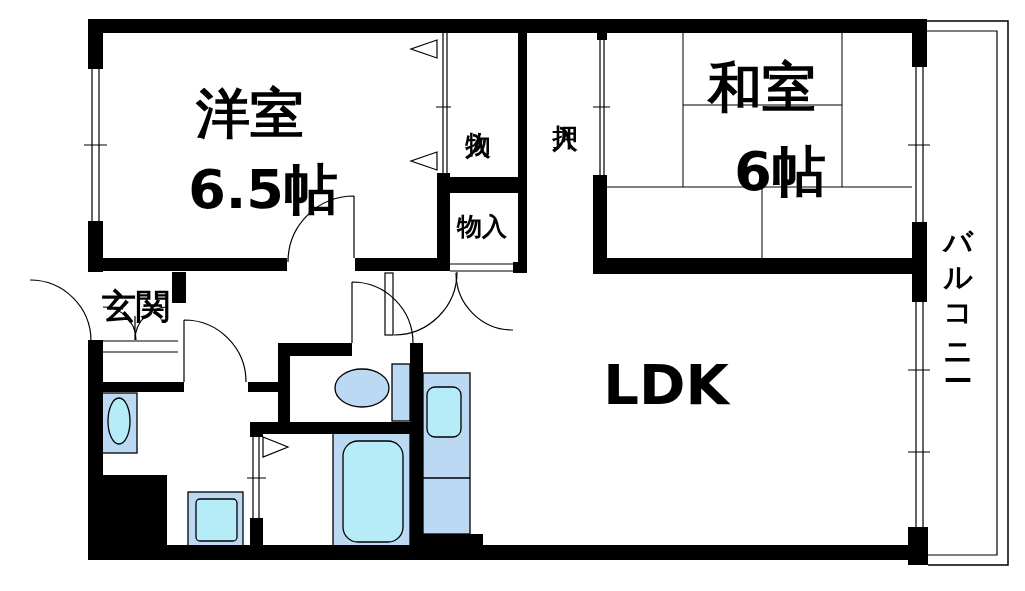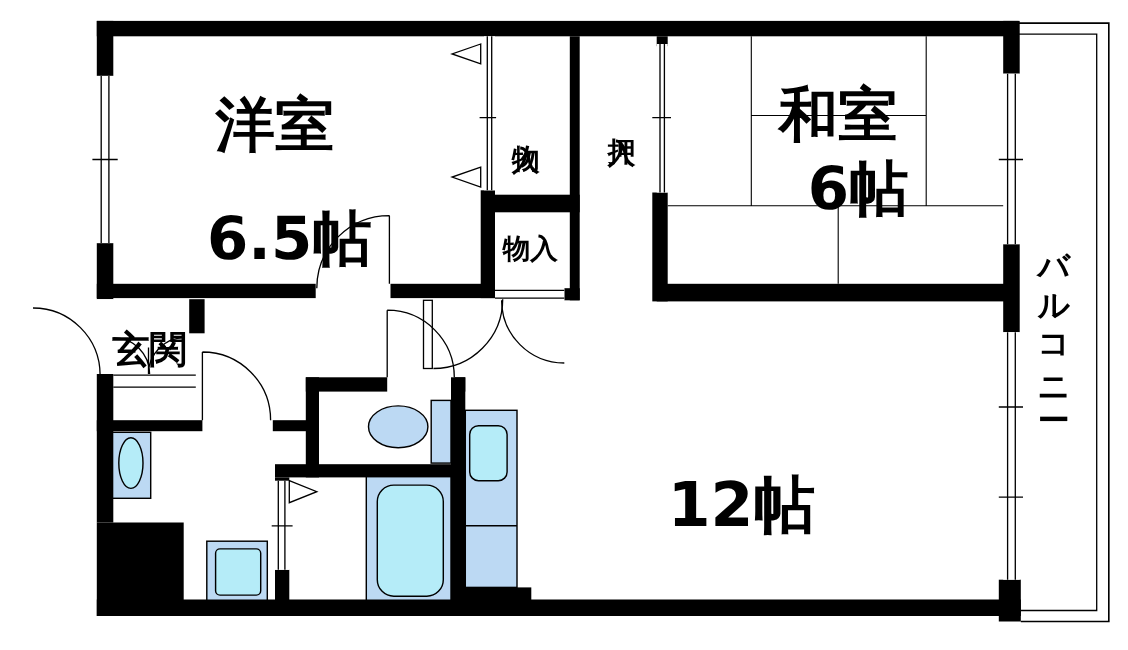--- a/index.html
+++ b/index.html
@@ -5,21 +5,21 @@
   html,body{margin:0;padding:0;background:#fff;}
   #stage{position:relative;width:1025px;height:591px;background:#fff;overflow:hidden;
          font-family:"DejaVu Sans","Liberation Sans",sans-serif;}
   #plan-svg{position:absolute;left:0;top:0;}
   .lbl{position:absolute;font-weight:bold;color:#000;white-space:nowrap;
        transform:translate(-50%,-50%);line-height:1;}
   .vert{writing-mode:vertical-rl;}
   .fs54{font-size:54px;}
   .fs56{font-size:56px;}
   .fs36{font-size:25px;}
-  .fs34{font-size:34px;margin-top:12px;}
+  .fs34{font-size:34px;}
   .fs29{font-size:29px;letter-spacing:6px;}
 </style>
 </head>
 <body>
 
 <div id="stage">
 <svg id="plan-svg" width="1025" height="591" viewBox="0 0 1025 591">
 
   <g stroke="#000" stroke-width="1.3">
     <rect x="102" y="393" width="35" height="60" fill="#bcd9f3"></rect>
@@ -102,28 +102,28 @@
 
   <path d="M683 33 V187 M842 33 V187 M683 105 H842 M607 187 H912 M762 187 V258" stroke="#000" stroke-width="1" fill="none"></path>
 
   <g stroke="#000" stroke-width="1.5" fill="none">
     <path d="M926 21 H1008 V565 H928"></path>
     <path d="M926 31 H997 V555 H928" stroke-width="1.2"></path>
   </g>
 </svg>
 
   <div class="lbl fs54" style="left:250px;top:114px;">洋室</div>
-  <div class="lbl fs54" style="left:263px;top:190px;margin-top:27px;">6.5帖</div>
+  <div class="lbl fs54" style="left:263px;top:190px;">6.5帖</div>
 
   <div class="lbl fs36 vert" style="left:478px;top:112px;">物入</div>
   <div class="lbl fs36 vert" style="left:565px;top:105px;">押入</div>
 
-  <div class="lbl fs54" style="left:762px;top:105px;">和室</div>
+  <div class="lbl fs54" style="left:762px;top:88px;">和室</div>
   <div class="lbl fs54" style="left:780px;top:172px;">6帖</div>
 
   <div class="lbl fs36" style="left:482px;top:226px;">物入</div>
 
   <div class="lbl fs34" style="left:136px;top:306px;">玄関</div>
 
-  <div class="lbl fs56" style="left:674px;top:460px;">12帖</div>
+  <div class="lbl fs56" style="left:666px;top:385px;">LDK</div>
 
   <div class="lbl fs29 vert" style="left:958px;top:290px;">バルコニー</div>
 </div>
 
 </body></html>

